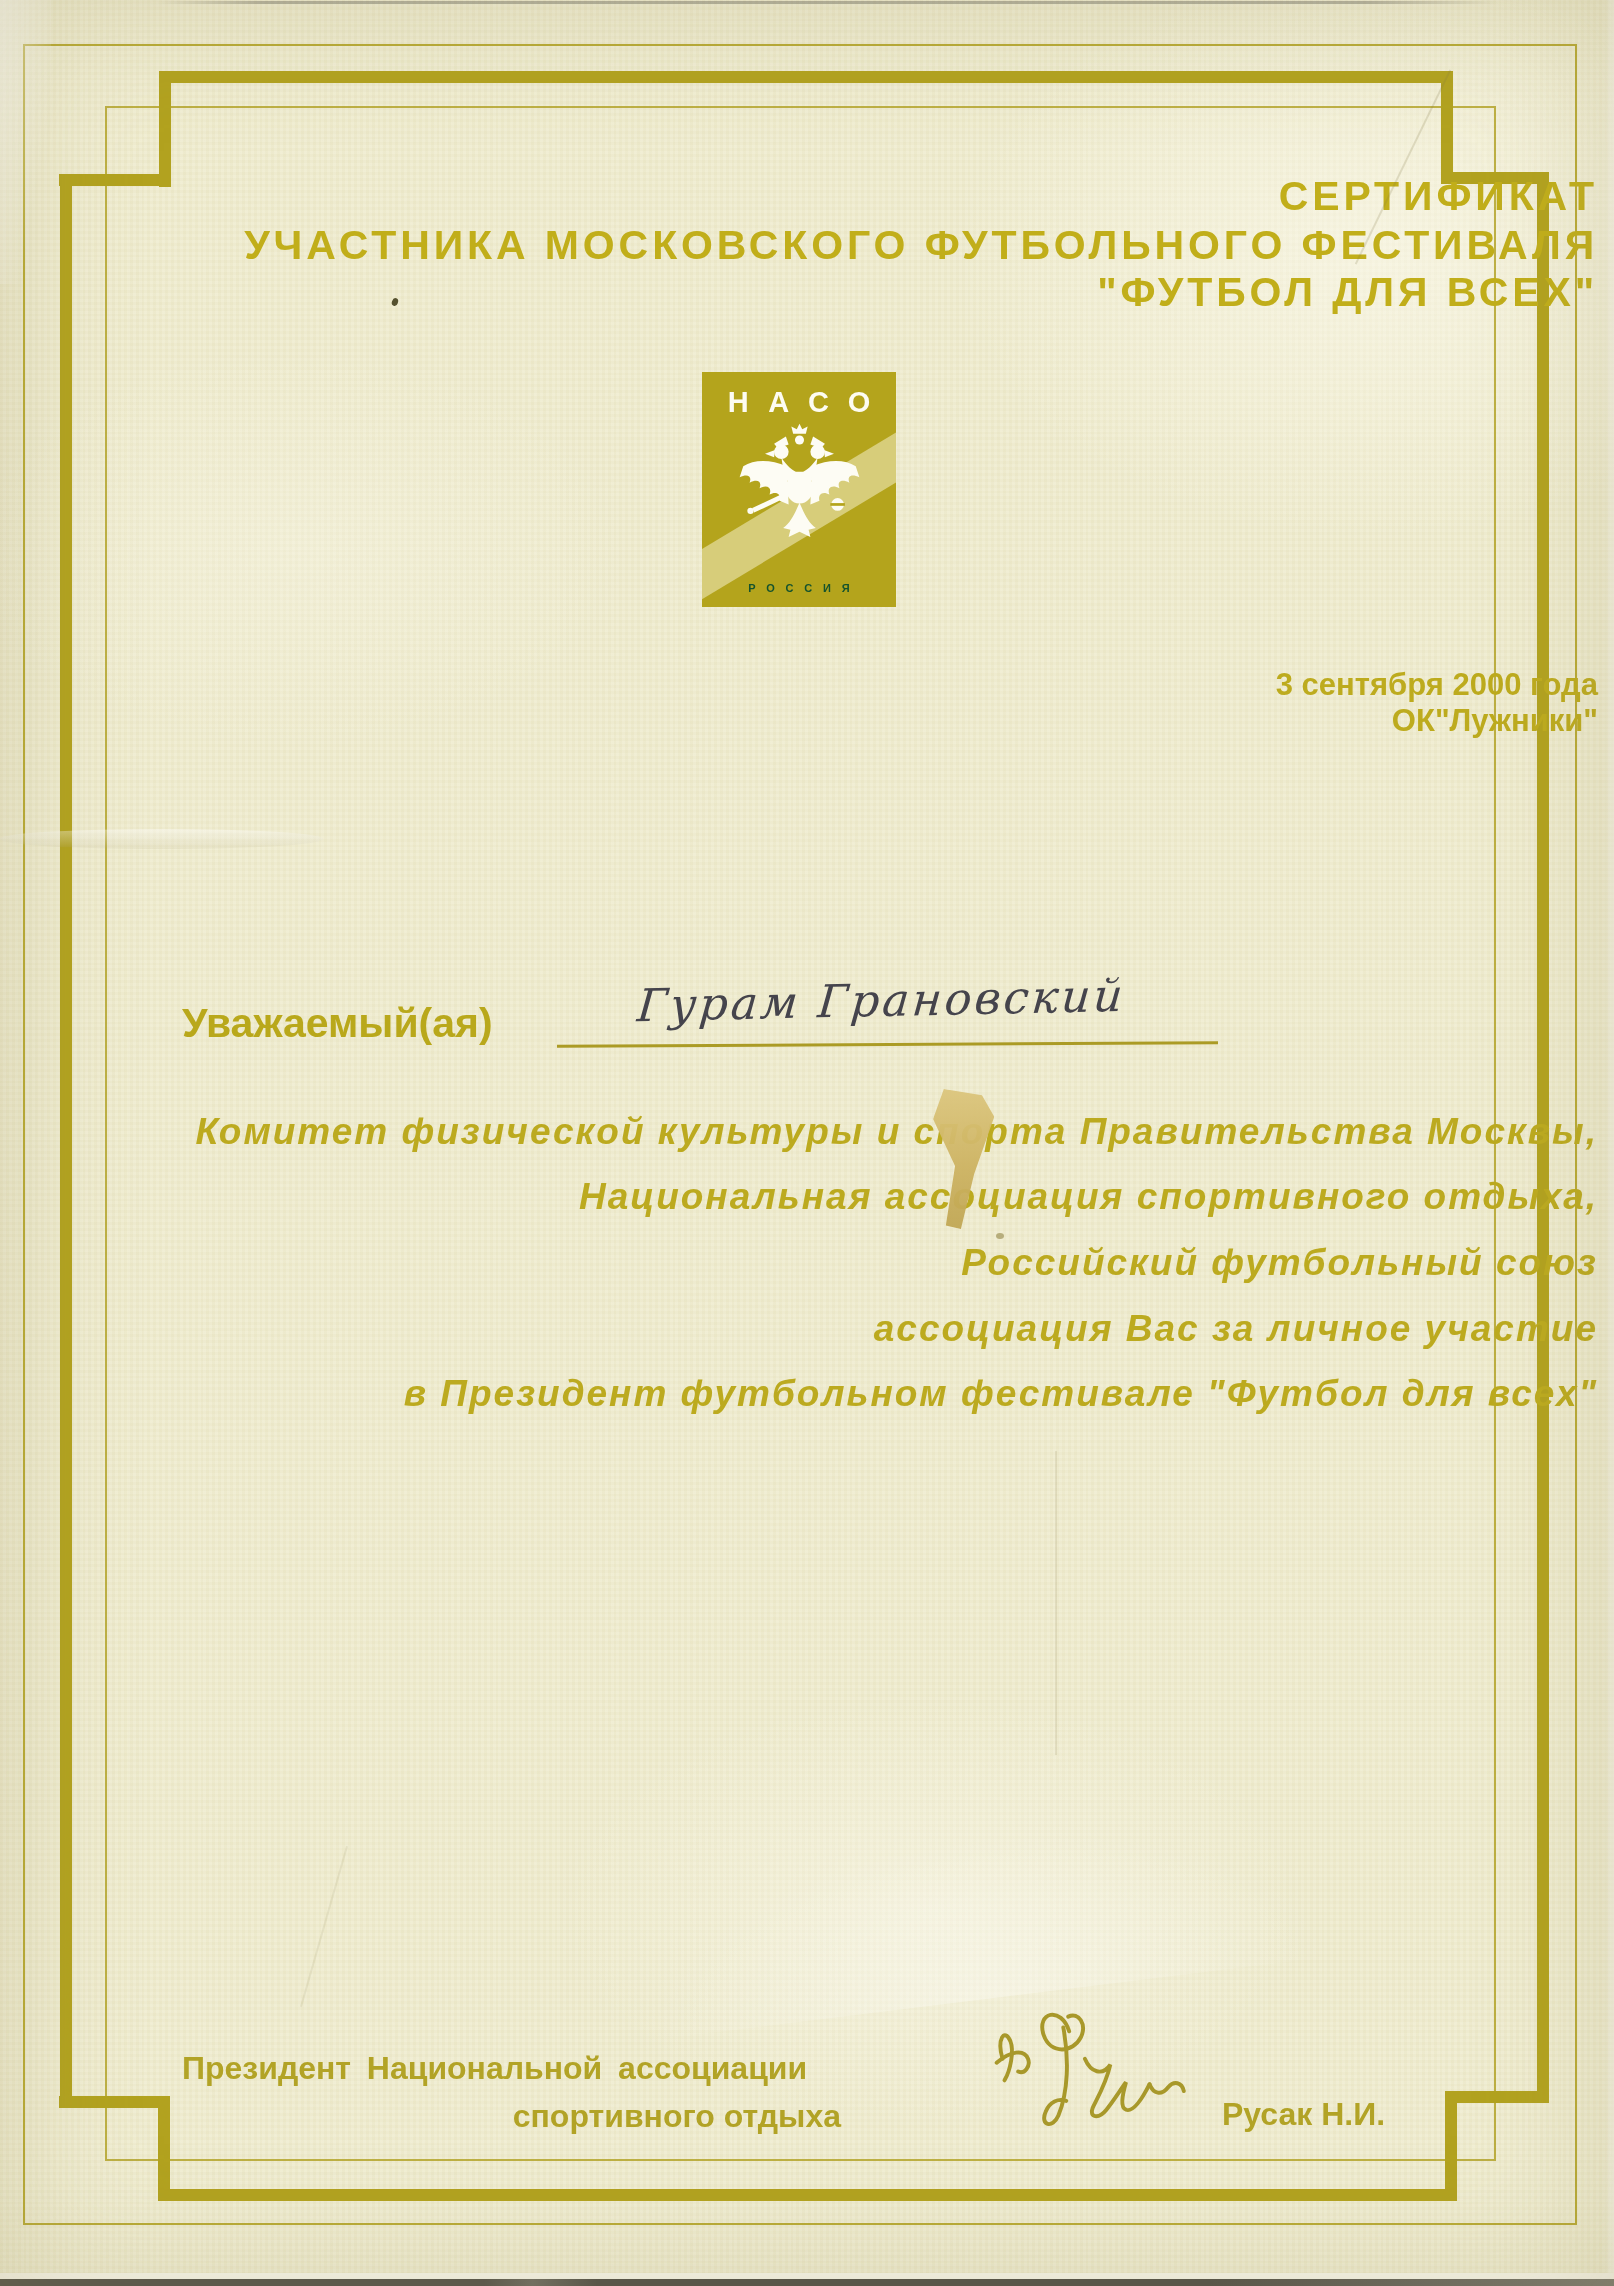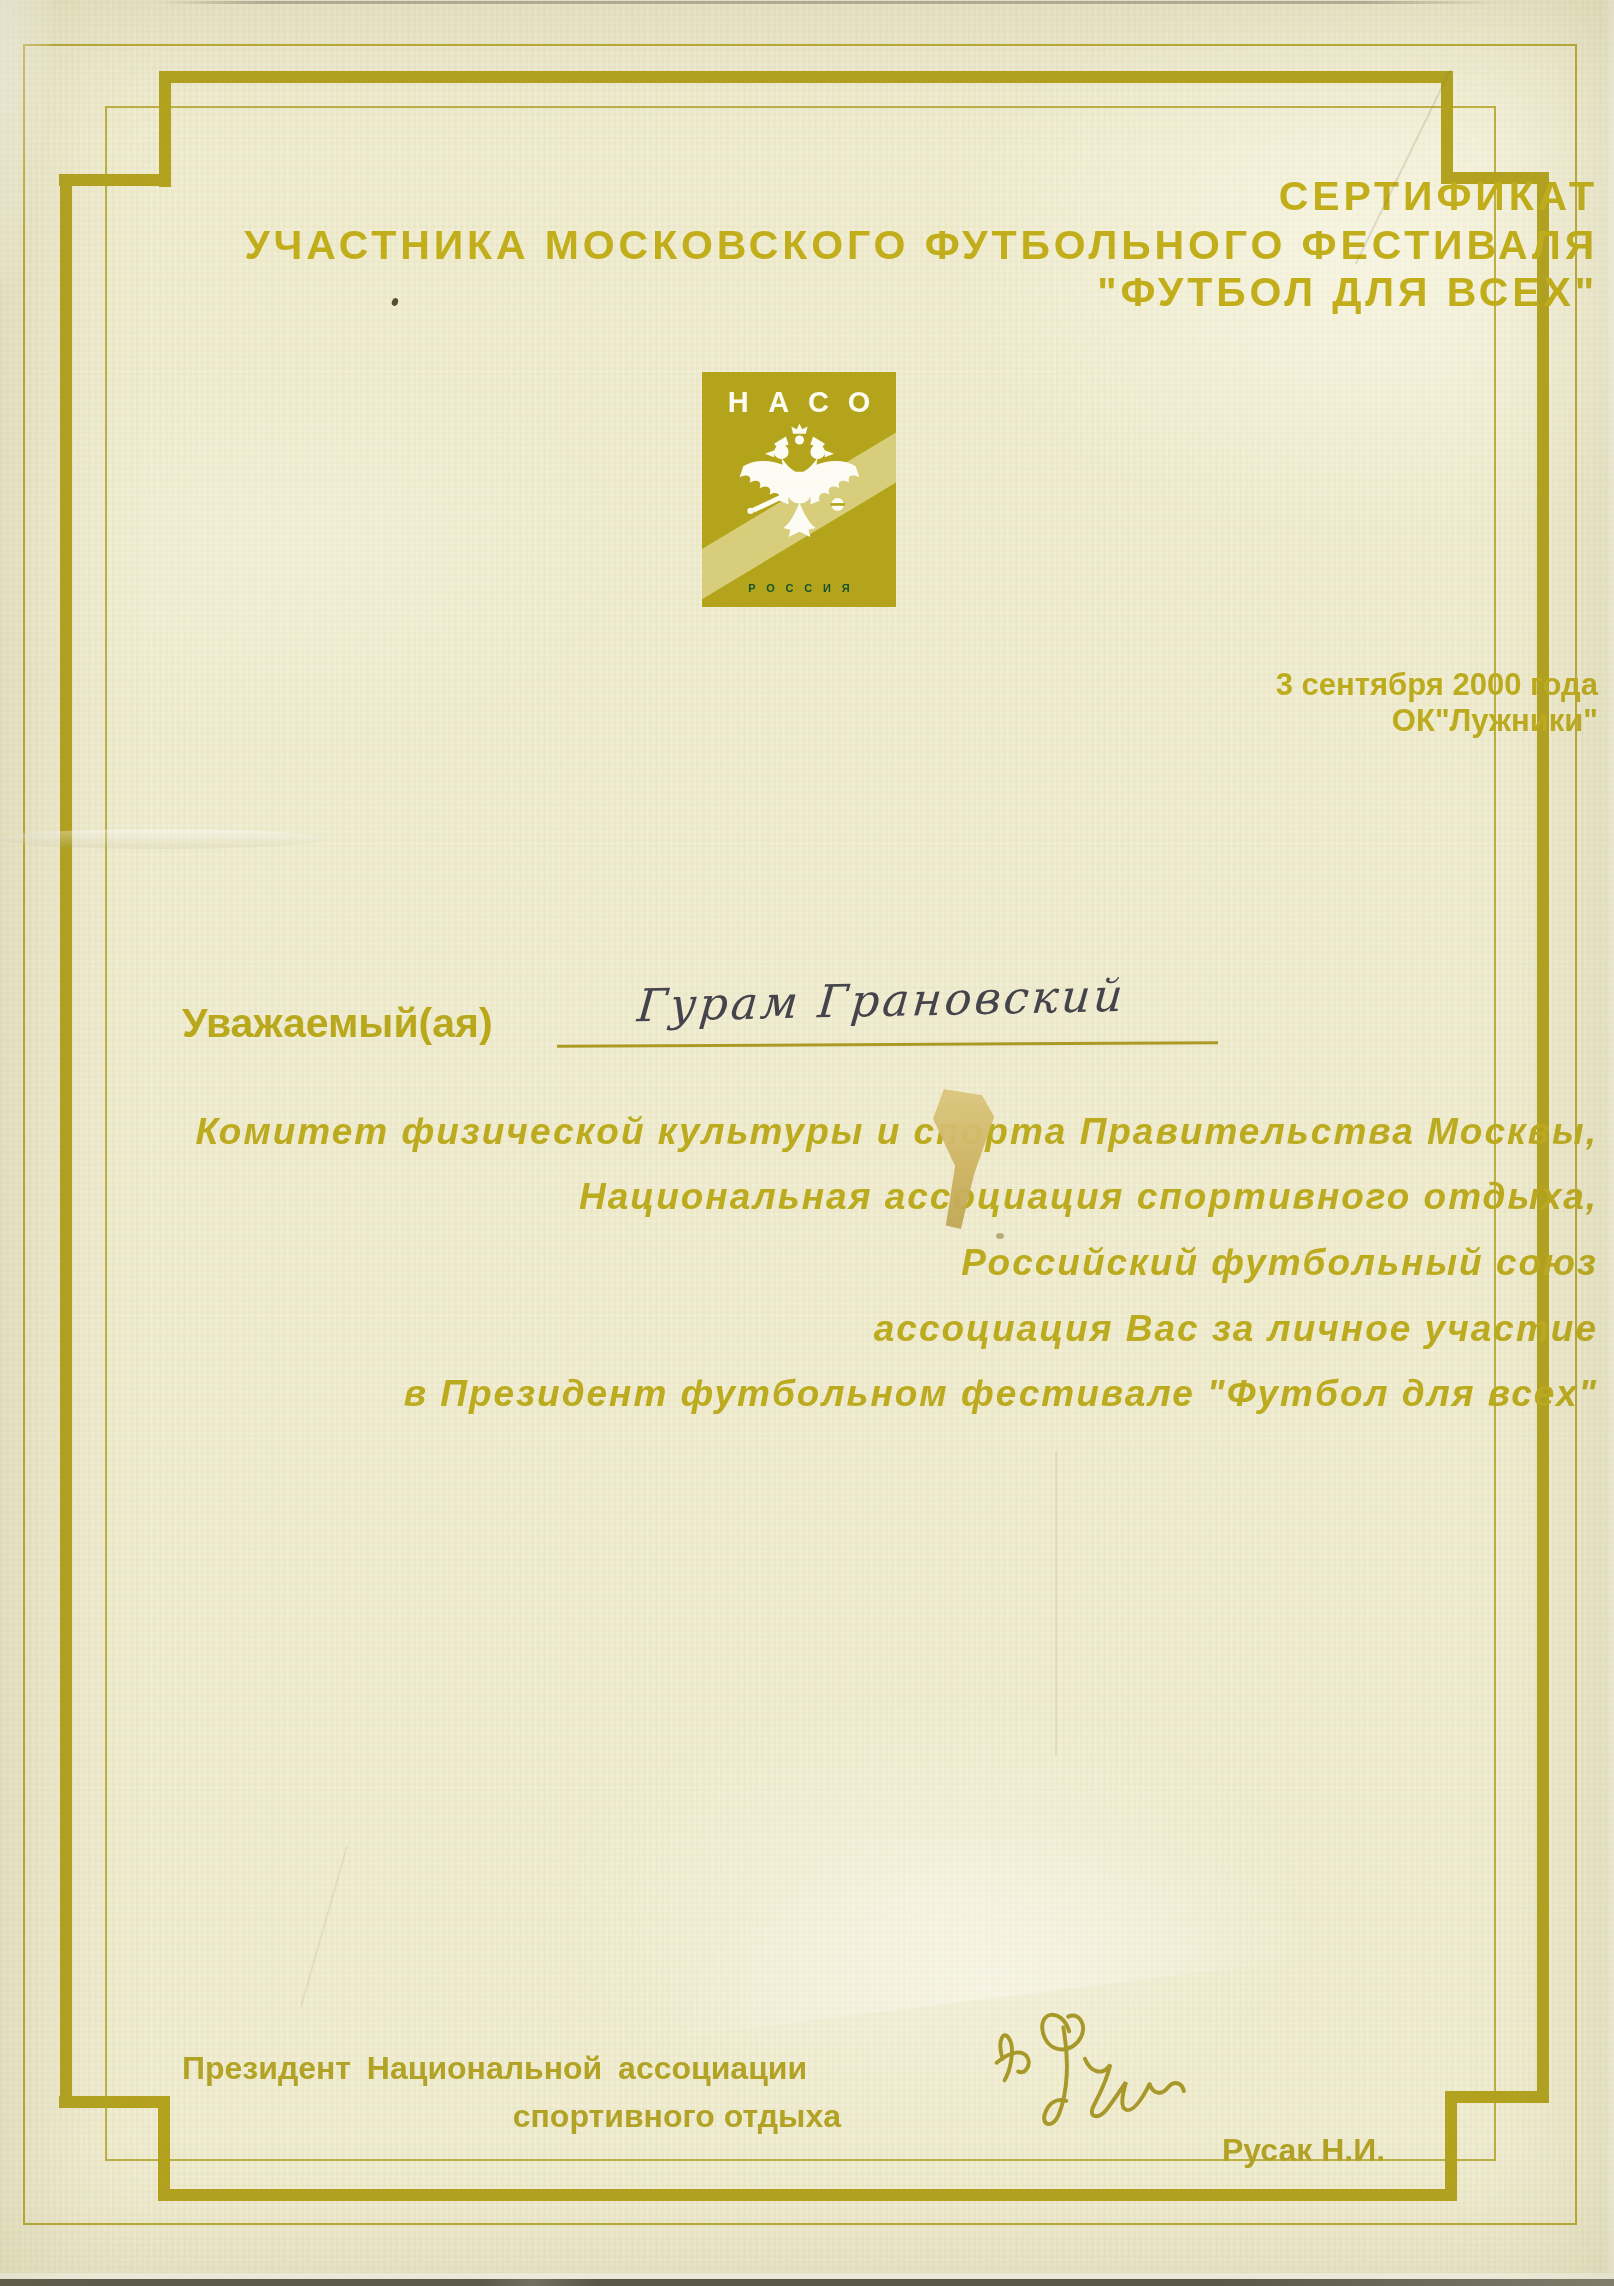--- a/index.html
+++ b/index.html
@@ -78,21 +78,21 @@
     background:#ab9b25;transform:rotate(-.3deg);}
 
   .bodyline{font-style:italic;font-weight:bold;font-size:37px;letter-spacing:2px;color:#bcaa1f;}
   .b0{top:1111px;} .b1{top:1176px;} .b2{top:1242px;} .b3{top:1308px;} .b4{top:1373px;}
 
   .pres1{position:absolute;left:182px;top:2050px;font-size:32px;font-weight:bold;
     color:#b2a326;word-spacing:6.9px;white-space:nowrap;}
   .pres2{position:absolute;left:182px;top:2098px;width:659px;text-align:right;
     font-size:32px;font-weight:bold;color:#b2a326;white-space:nowrap;}
   .signer{position:absolute;left:1222px;top:2096px;font-size:32px;font-weight:bold;
-    color:#b2a326;white-space:nowrap;margin-top:36px;}
+    color:#b2a326;white-space:nowrap;}
   .sig-svg{position:absolute;left:975px;top:1998px;}
 
   
   .artifact{position:absolute;pointer-events:none;}
   .ink-dot{left:392px;top:298px;width:5.9px;height:7.8px;border-radius:50%;
     background:#55512f;transform:rotate(20deg);}
   .tape{
     left:931px;top:1090px;width:61px;height:139px;opacity:.95;
     background:linear-gradient(175deg,#dcc67e 0%,#cdb362 55%,#c0a654 100%);
     clip-path:polygon(15% 0,78% 3%,100% 18%,72% 60%,55% 100%,30% 98%,40% 55%,0 22%);

